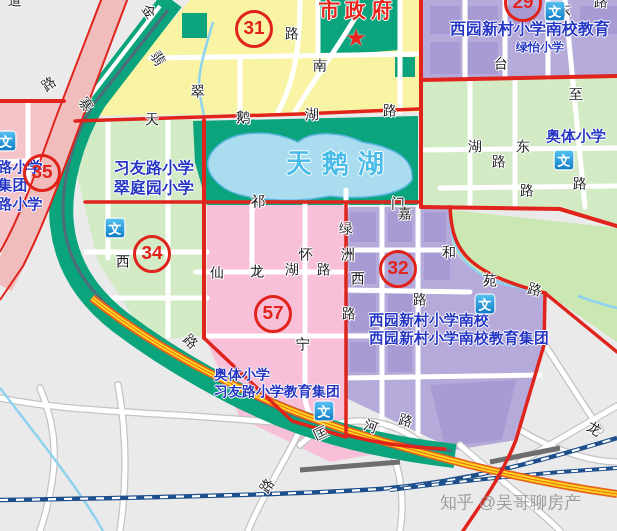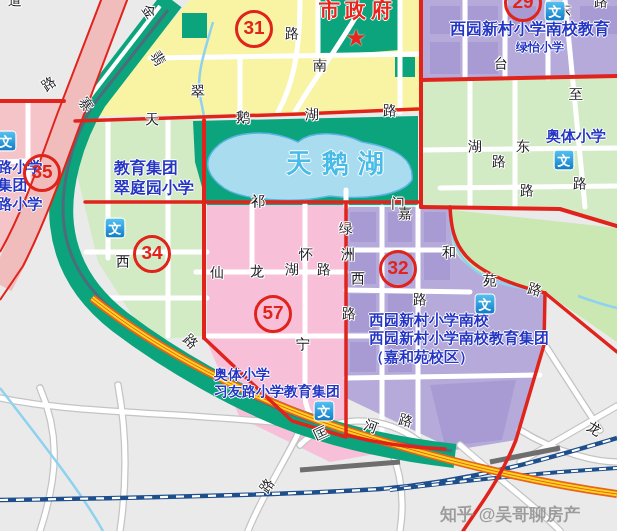--- a/index.html
+++ b/index.html
@@ -19,21 +19,21 @@
        background:linear-gradient(#55c2f2,#0f7cc8);border:1px solid #fff;color:#fff;
        font-size:13px;font-weight:bold;text-align:center;line-height:19px;}
   #city-hall{position:absolute;left:358px;top:-4px;transform:translateX(-50%);color:#e8251d;
              font-size:21px;font-weight:bold;letter-spacing:5px;white-space:nowrap;
              text-shadow:1px 0 0 #fff,-1px 0 0 #fff,0 1px 0 #fff,0 -1px 0 #fff;}
   #gov-star{position:absolute;left:356px;top:38px;transform:translate(-50%,-50%);color:#e8251d;
             font-size:24px;text-shadow:0 0 2px #fff;}
   #lake-label{position:absolute;left:340px;top:146px;transform:translateX(-50%);color:#49bbe8;
               font-size:26px;font-weight:bold;letter-spacing:10px;white-space:nowrap;
               text-shadow:1px 0 0 #fff,-1px 0 0 #fff,0 1px 0 #fff,0 -1px 0 #fff;}
-  #watermark{position:absolute;left:440px;top:503px;color:#8f8f8f;font-size:17px;font-weight:bold;
+  #watermark{position:absolute;left:440px;top:491px;color:#8f8f8f;font-size:17px;font-weight:normal;
              opacity:.85;white-space:nowrap;}
 </style>
 </head>
 <body>
 
 <svg id="map-canvas" width="617" height="531" viewBox="0 0 617 531" xmlns="http://www.w3.org/2000/svg">
   <rect x="0" y="0" width="617" height="531" fill="#eaeaea"></rect>
 
   <g>
     <path d="M190,0 L421,0 L421,112 L88,116 Z" fill="#f8f4a4"></path>
@@ -234,27 +234,26 @@
     <div class="school" style="left: 530px; top: 19px; font-size: 16px;">
       <div>西园新村小学南校教育</div>
     </div>
     <div class="school" style="left: 540px; top: 40px; font-size: 12px;">
       <div>绿怡小学</div>
     </div>
     <div class="school" style="left: 576px; top: 127px; font-size: 15px;">
       <div>奥体小学</div>
     </div>
     <div class="school" style="left: 154px; top: 158px; font-size: 16px;">
-      <div>教育集团</div>
+      <div>习友路小学</div>
       <div>翠庭园小学</div>
     </div>
     <div class="school" style="left: 459px; top: 311px; font-size: 15px;">
       <div>西园新村小学南校</div>
       <div>西园新村小学南校教育集团</div>
-      <div>（嘉和苑校区）</div>
     </div>
     <div class="school" style="left: 277px; top: 366px; font-size: 14px;">
       <div>奥体小学</div>
       <div>习友路小学教育集团</div>
     </div>
     <div class="school" style="left: 20px; top: 158px; font-size: 15px;">
       <div>路小学</div>
       <div>集团</div>
       <div>路小学</div>
     </div>

